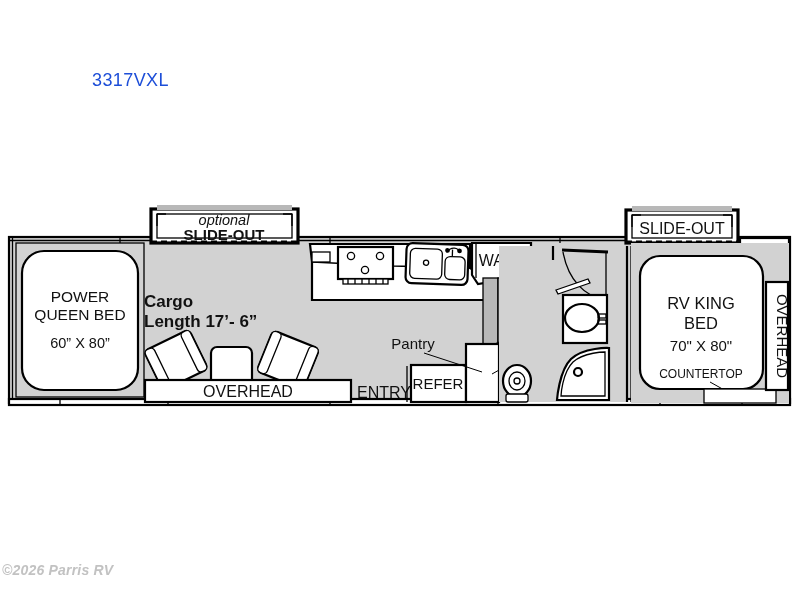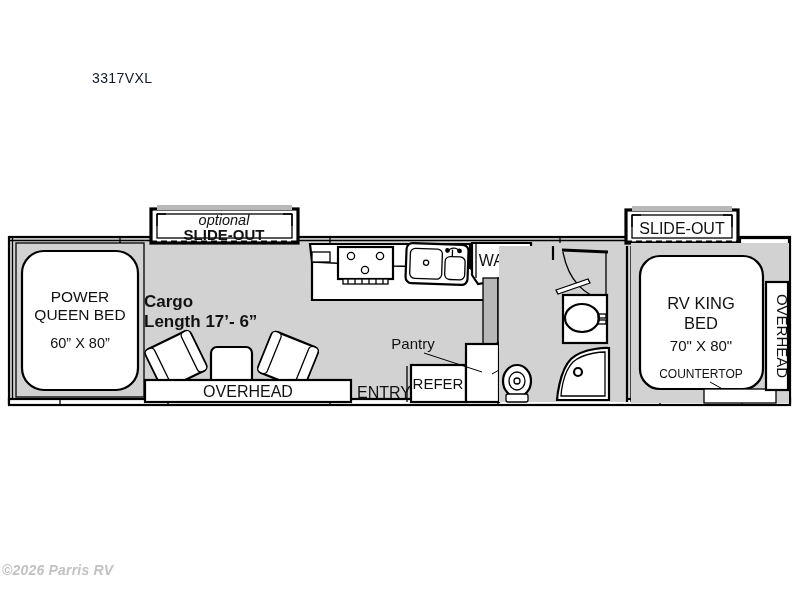--- a/index.html
+++ b/index.html
@@ -4,21 +4,21 @@
 <style>
   html,body{margin:0;padding:0;}
   body{
     width:800px;height:600px;background:#ffffff;
     font-family:"Liberation Sans", sans-serif;
     position:relative;overflow:hidden;
   }
   #stage{position:absolute;left:0;top:0;width:800px;height:600px;}
   #model-title{
     position:absolute;left:92px;top:70px;
-    font-size:14px;font-weight:400;color:#0f172a;
+    font-size:18px;font-weight:400;color:#1d4ed8;
     letter-spacing:.4px;white-space:nowrap;
   }
   #floorplan-svg{position:absolute;left:0;top:0;}
   #copyright{
     position:absolute;left:2px;top:562px;
     font-size:14px;font-style:italic;font-weight:bold;
     color:#c2c2c2;letter-spacing:.2px;white-space:nowrap;
     font-family:"Liberation Sans", sans-serif;
   }
 </style>

